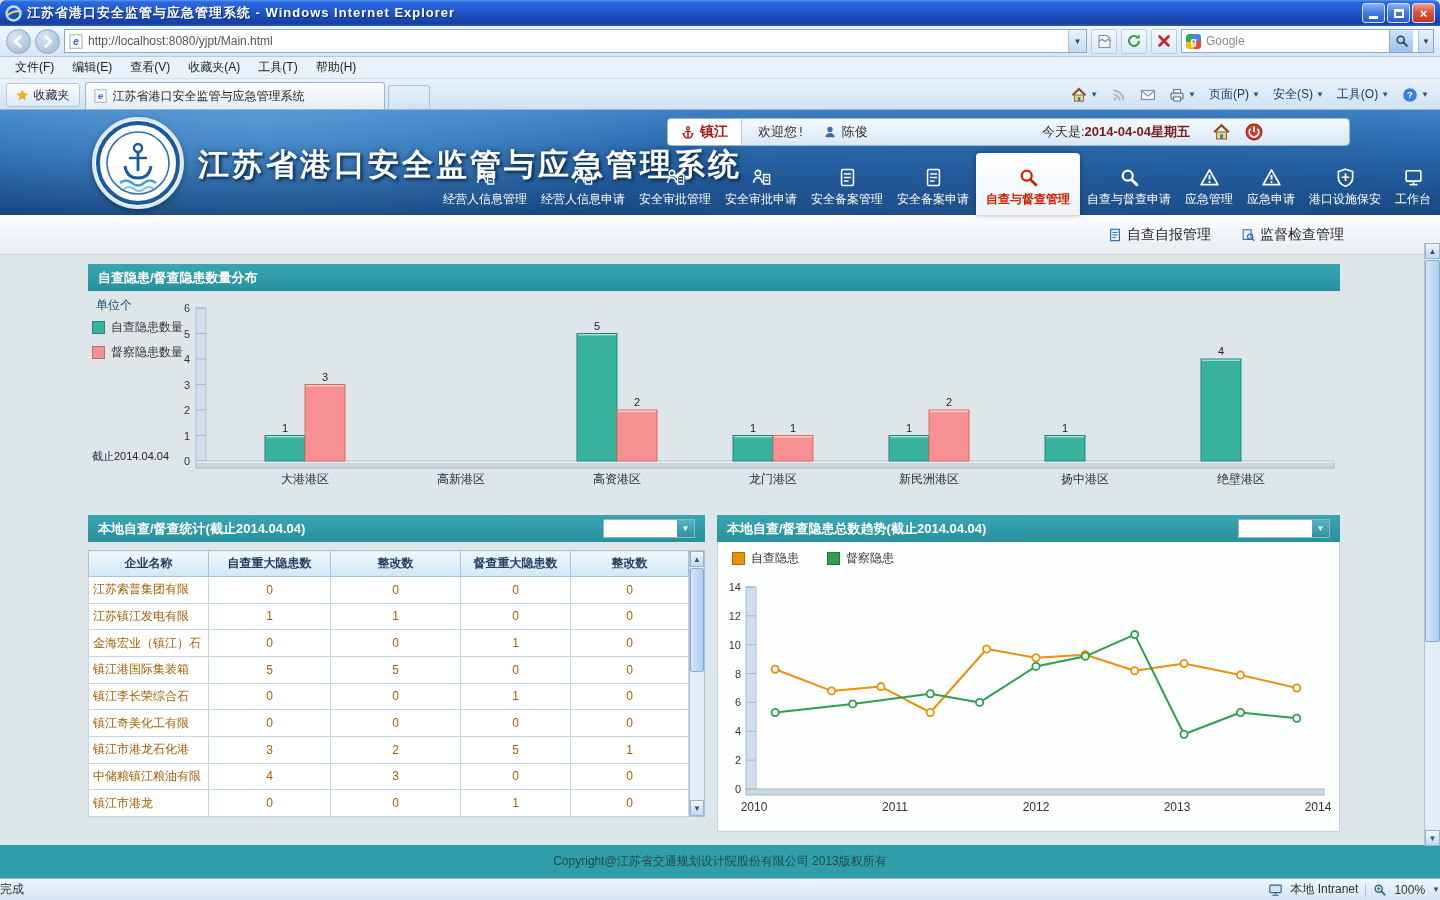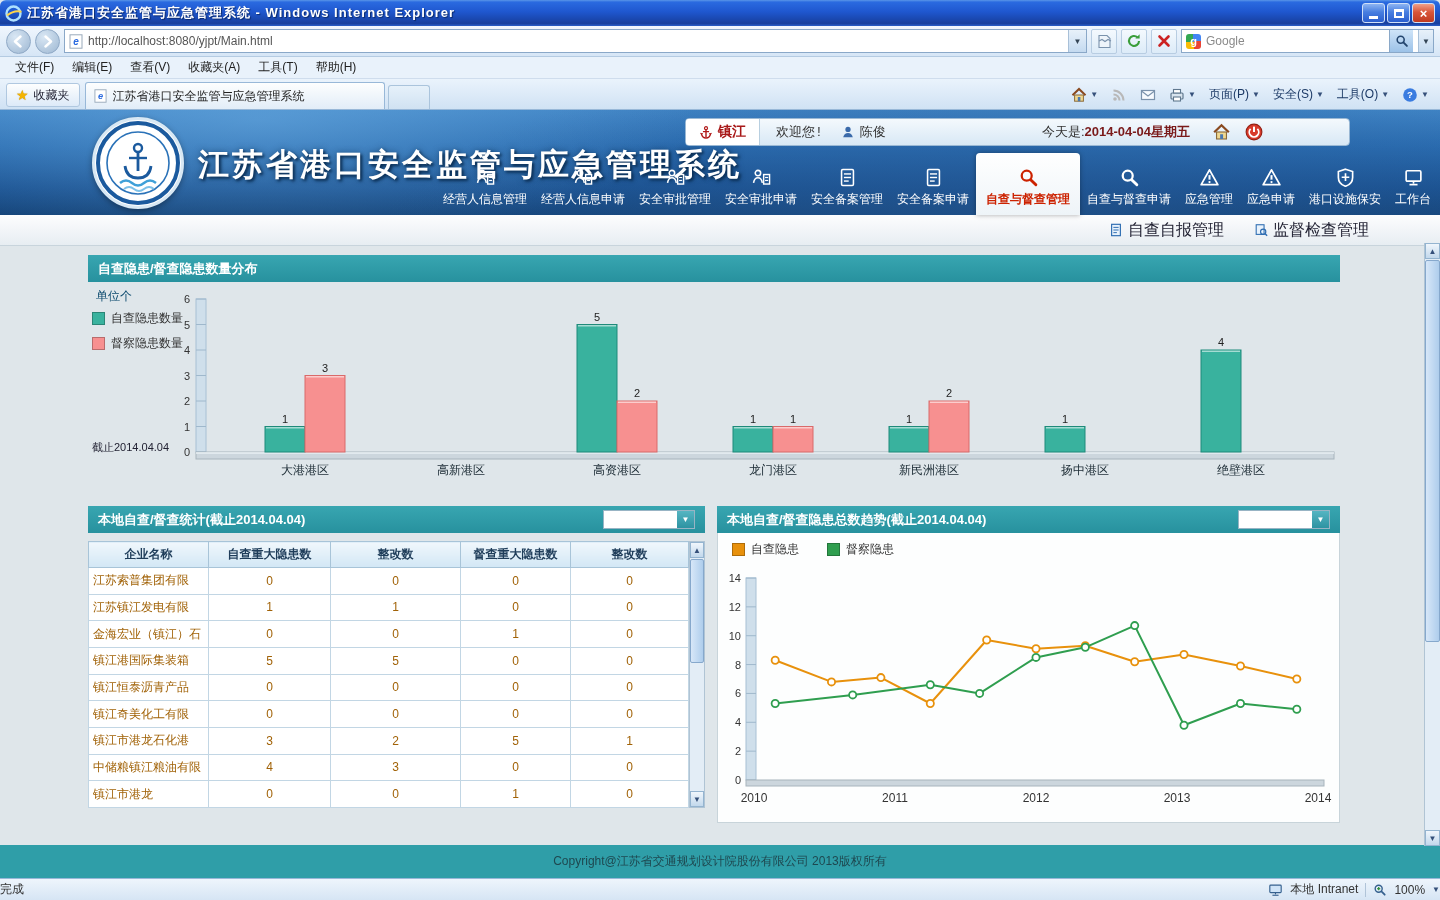--- a/index.html
+++ b/index.html
@@ -61,38 +61,38 @@
   .banner { height:105px; position:relative;
     background:
       radial-gradient(620px 170px at 18% 10%, rgba(120,185,235,.45), rgba(120,185,235,0) 70%),
       radial-gradient(900px 260px at 70% 120%, rgba(40,90,150,.55), rgba(40,90,150,0) 70%),
       linear-gradient(180deg,#3f83c4 0%, #2a6cb0 35%, #1b5291 75%, #16457a 100%); }
   .logo { position:absolute; left:92px; top:7px; width:92px; height:92px; border-radius:50%; background:#fff;
     border:3px solid #d8e8f4; box-shadow:0 2px 6px rgba(0,0,0,.35); display:flex; align-items:center; justify-content:center; }
   .site-title { position:absolute; left:198px; top:34px; font-size:31px; font-weight:bold; color:#fff; letter-spacing:3px;
     text-shadow:2px 2px 3px #0a2d52, 0 0 6px rgba(10,45,82,.6); white-space:nowrap; }
 
-  .userbar { position:absolute; top:8px; left:685px; right:90px; height:28px; border:1px solid #9ab8d4; border-radius:4px;
+  .userbar { position:absolute; top:8px; left:667px; right:90px; height:28px; border:1px solid #9ab8d4; border-radius:4px;
     background:linear-gradient(180deg,#f4f9fd,#d8e8f5); display:flex; align-items:center; font-size:13px; color:#333; }
   .city-badge { height:26px; background:#fff; border-right:1px solid #b8cfe0; border-radius:3px 0 0 3px; display:flex; align-items:center; gap:5px; padding:0 13px; font-weight:bold; color:#a81818; font-size:14px; cursor:pointer; }
   .welcome { margin-left:16px;font-family:Liberation Mono, monospace; }
   .u-ic { margin-left:18px; display:flex; }
   .username { margin-left:5px; }
   .today { margin-left:auto; color:#333; }
   .today b { color:#7a1a1a; margin-left:0; }
   .hp-ic { margin-left:22px; display:flex; cursor:pointer; }
   .hp-ic.last { margin-left:14px; margin-right:86px; }
 
   .nav { position:absolute; right:2px; bottom:0; display:flex; align-items:flex-end; }
   .nav-item { display:flex; flex-direction:column; align-items:center; gap:4px; padding:7px 7px 7px; color:#fff; font-size:12px; cursor:pointer; white-space:nowrap;text-align:right; }
   .nav-item .nicon { height:22px; display:flex; align-items:flex-end; }
   .nav-item.active { background:linear-gradient(180deg,#ffffff,#eef4f8); color:#cc2200; border-radius:4px 4px 0 0; padding:12px 10px 7px; box-shadow:0 0 5px rgba(0,0,0,.35); font-weight:bold; }
 
   
-  .subnav { height:31px; background:linear-gradient(180deg,#fdfdfe,#e7edf2); border-bottom:1px solid #c8d4dc; display:flex; justify-content:flex-end; align-items:center; gap:30px; padding-right:71px; font-size:16px; color:#223; }
+  .subnav { height:40px; background:linear-gradient(180deg,#fdfdfe,#e7edf2); border-bottom:1px solid #c8d4dc; display:flex; justify-content:flex-end; align-items:center; gap:30px; padding-right:96px; font-size:14px; color:#223; }
   .subnav-item { display:flex; align-items:center; gap:5px; cursor:pointer; }
 
   
   .content { position:relative; height:602px; }
   .panel { position:absolute; }
   .panel-header { height:27px; background:linear-gradient(180deg,#38a6b1,#27919e); color:#fff; display:flex; align-items:center; justify-content:space-between; padding:0 10px; font-size:13px; font-weight:bold; }
   .panel-bar   { left:88px; top:9px;   width:1252px; }
   .panel-table { left:88px; top:260px; width:617px; }
   .panel-line  { left:717px; top:260px; width:623px; }
 
@@ -641,24 +641,24 @@
                     <td>0</td>
                   </tr>
                   <tr>
                     <td class="name">镇江港国际集装箱</td>
                     <td>5</td>
                     <td>5</td>
                     <td>0</td>
                     <td>0</td>
                   </tr>
                   <tr>
-                    <td class="name">镇江恒泰沥青产品</td>
-                    <td>0</td>
-                    <td>0</td>
-                    <td>0</td>
+                    <td class="name">镇江李长荣综合石</td>
+                    <td>0</td>
+                    <td>0</td>
+                    <td>1</td>
                     <td>0</td>
                   </tr>
                   <tr>
                     <td class="name">镇江奇美化工有限</td>
                     <td>0</td>
                     <td>0</td>
                     <td>0</td>
                     <td>0</td>
                   </tr>
                   <tr>

